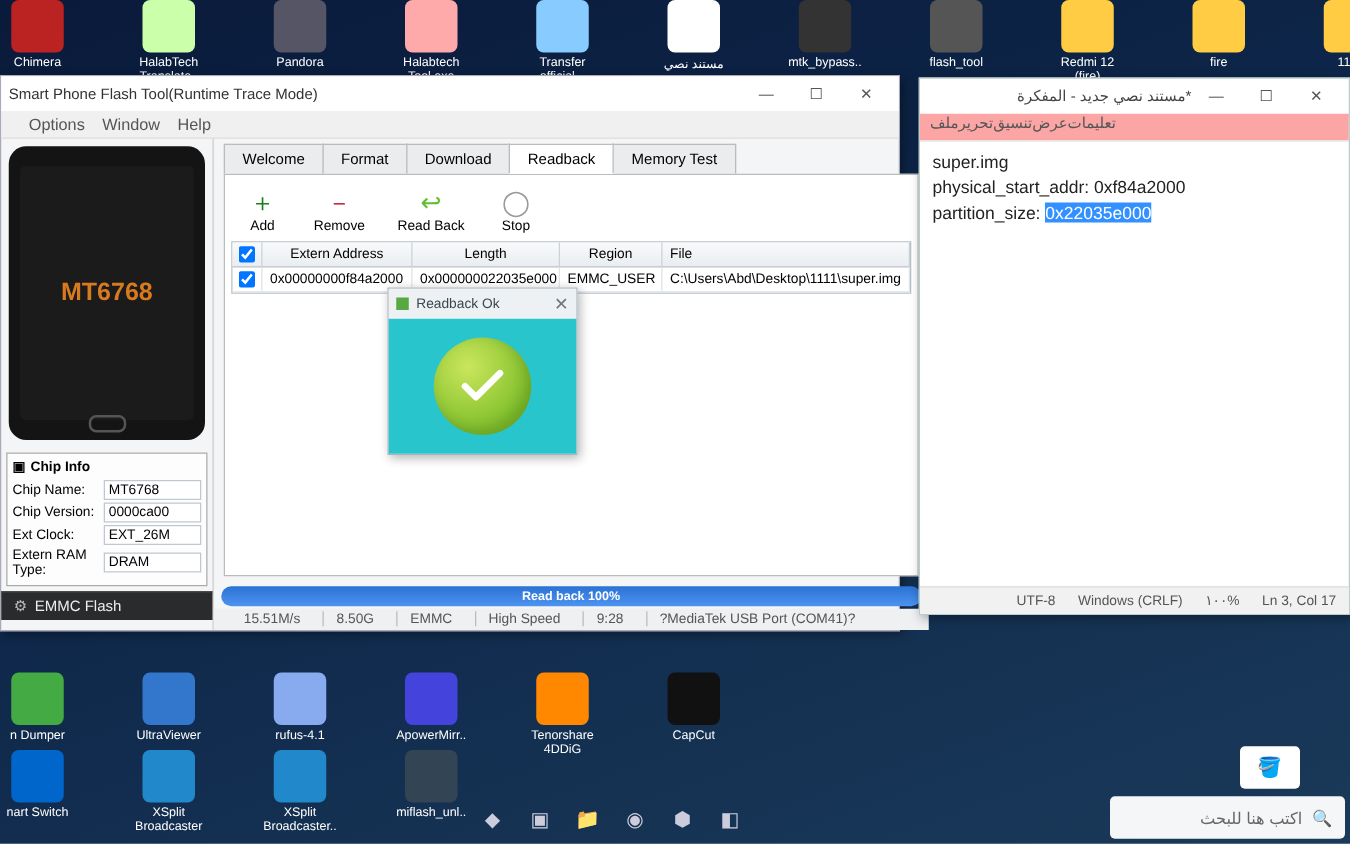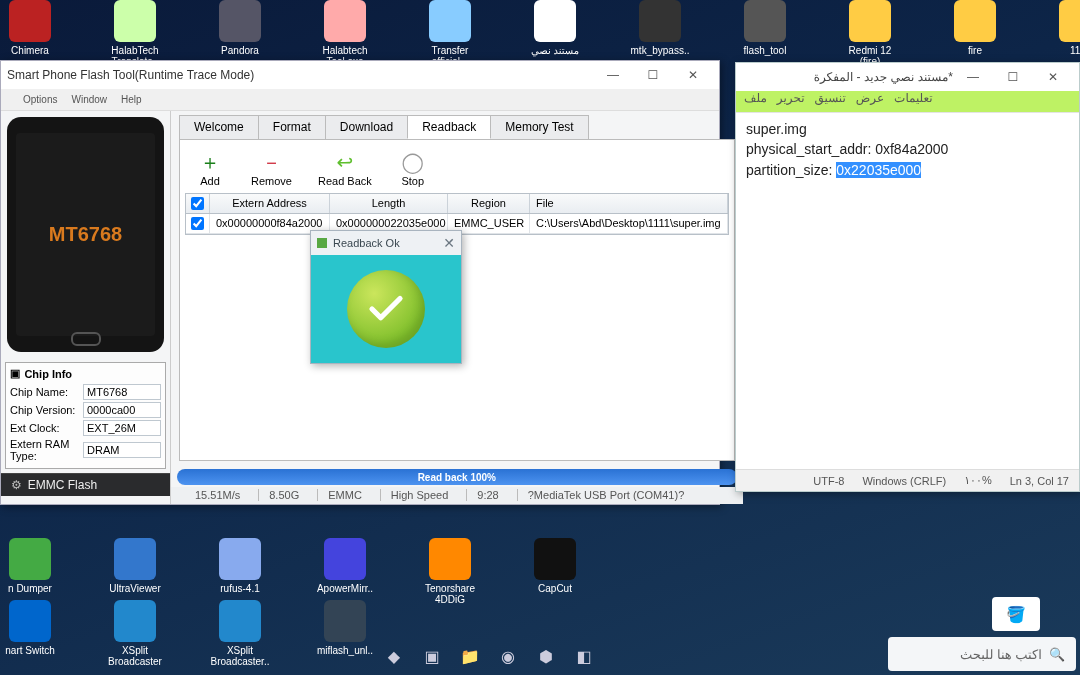--- a/index.html
+++ b/index.html
@@ -11,21 +11,21 @@
 .desktop-icon .ico { width: 42px; height: 42px; margin: 0 auto 3px; border-radius: 6px; display: flex; align-items: center; justify-content: center; font-size: 22px; }
 .row-top { top: 0; left: 0; }
 .row-mid { top: 538px; left: 0; }
 .row-bot { top: 600px; left: 0; }
 
 
 .spft { position: absolute; left: 0; top: 60px; width: 720px; height: 445px; background: #f4f5f6; border: 1px solid #aab; box-shadow: 2px 2px 8px rgba(0,0,0,.4); display: flex; flex-direction: column; }
 .spft-titlebar { height: 28px; background: #fff; display: flex; align-items: center; padding: 0 6px; font-size: 12px; color: #333; }
 .spft-titlebar .spacer { flex: 1; }
 .winbtn { width: 40px; height: 26px; display: flex; align-items: center; justify-content: center; font-size: 12px; color: #555; }
-.spft-menu { height: 22px; display: flex; align-items: center; gap: 14px; padding: 0 8px; font-size: 10px; color: #555; background: #f0f0f0; border-bottom: 1px solid #ddd; }
+.spft-menu { height: 22px; display: flex; align-items: center; gap: 14px; padding: 0 8px; font-size: 13px; color: #555; background: #f0f0f0; border-bottom: 1px solid #ddd; }
 .spft-body { flex: 1; display: flex; }
 .spft-left { width: 170px; border-right: 1px solid #ccc; display: flex; flex-direction: column; }
 .phone { margin: 6px; flex: 0 0 235px; background: #141414; border-radius: 14px; position: relative; display: flex; align-items: center; justify-content: center; }
 .phone-screen { width: 88%; height: 86%; background: #1b1b1b; border-radius: 4px; display: flex; align-items: center; justify-content: center; color: #d97a1e; font-weight: bold; font-size: 20px; }
 .phone .homebtn { position: absolute; bottom: 6px; width: 30px; height: 14px; border: 2px solid #555; border-radius: 6px; }
 .chip-info { border: 1px solid #aaa; margin: 4px; padding: 4px; font-size: 11px; background: #fdfdfd; }
 .chip-info .hdr { display: flex; align-items: center; gap: 4px; font-weight: 600; margin-bottom: 4px; }
 .chip-row { display: flex; align-items: center; margin: 2px 0; gap: 3px; }
 .chip-row label { width: 70px; }
 .chip-row input { flex: 1; min-width: 0; border: 1px solid #bfc8d0; padding: 1px 3px; font-size: 11px; }
@@ -61,21 +61,21 @@
 .dialog-title .sq { width: 10px; height: 10px; background: #58a843; margin-right: 6px; }
 .dialog-title .dx { margin-left: auto; font-size: 14px; cursor: pointer; color: #6a7680; }
 .dialog-body { background: #29c5cc; height: 108px; display: flex; align-items: center; justify-content: center; }
 .check-badge { width: 78px; height: 78px; border-radius: 50%; background: radial-gradient(circle at 35% 30%, #cbe65c, #7fbf2b 70%); display: flex; align-items: center; justify-content: center; box-shadow: inset -4px -4px 10px rgba(0,0,0,.15); }
 .check-badge svg { width: 42px; height: 42px; }
 
 
 .notepad { position: absolute; right: 0; top: 62px; width: 345px; height: 430px; background: #fff; border: 1px solid #bcc; box-shadow: 2px 2px 8px rgba(0,0,0,.35); display: flex; flex-direction: column; }
 .np-titlebar { height: 28px; display: flex; flex-direction: row-reverse; align-items: center; padding: 0 6px; font-size: 12px; color: #444; }
 .np-titlebar .t { flex: 1; text-align: right; direction: rtl; }
-.np-menu { height: 22px; display: flex; flex-direction: row-reverse; gap: 10px; padding: 0 8px; font-size: 12px; color: #555; background: #bef264; border-bottom: 1px solid #e4e4e4; direction: rtl; }
+.np-menu { height: 22px; display: flex; flex-direction: row-reverse; padding: 0 8px; font-size: 12px; color: #555; background: #fca5a5; border-bottom: 1px solid #e4e4e4; direction: rtl; }
 .np-body { flex: 1; padding: 6px 10px; font-family: Consolas, monospace; font-size: 14px; color: #222; line-height: 1.45; }
 .np-body .sel { background: #3390ff; color: #fff; }
 .np-status { height: 22px; display: flex; flex-direction: row-reverse; gap: 18px; padding: 0 10px; font-size: 11px; color: #555; background: #f1f1f1; border-top: 1px solid #ddd; align-items: center; }
 
 
 .taskbar { position: absolute; bottom: 0; left: 380px; height: 38px; display: flex; align-items: center; gap: 10px; }
 .taskbar .tb { width: 28px; height: 28px; border-radius: 4px; display: flex; align-items: center; justify-content: center; color: #ccd; font-size: 16px; }
 .searchbox { position: absolute; bottom: 4px; right: 4px; width: 188px; height: 34px; background: #f4f6f8; border-radius: 4px; display: flex; align-items: center; padding: 0 10px; direction: rtl; font-size: 13px; color: #666; gap: 8px; }
 .rec-icon { position: absolute; bottom: 44px; right: 40px; width: 48px; height: 34px; background: #fff; border-radius: 4px; display:flex; align-items:center; justify-content:center; }
 </style>

